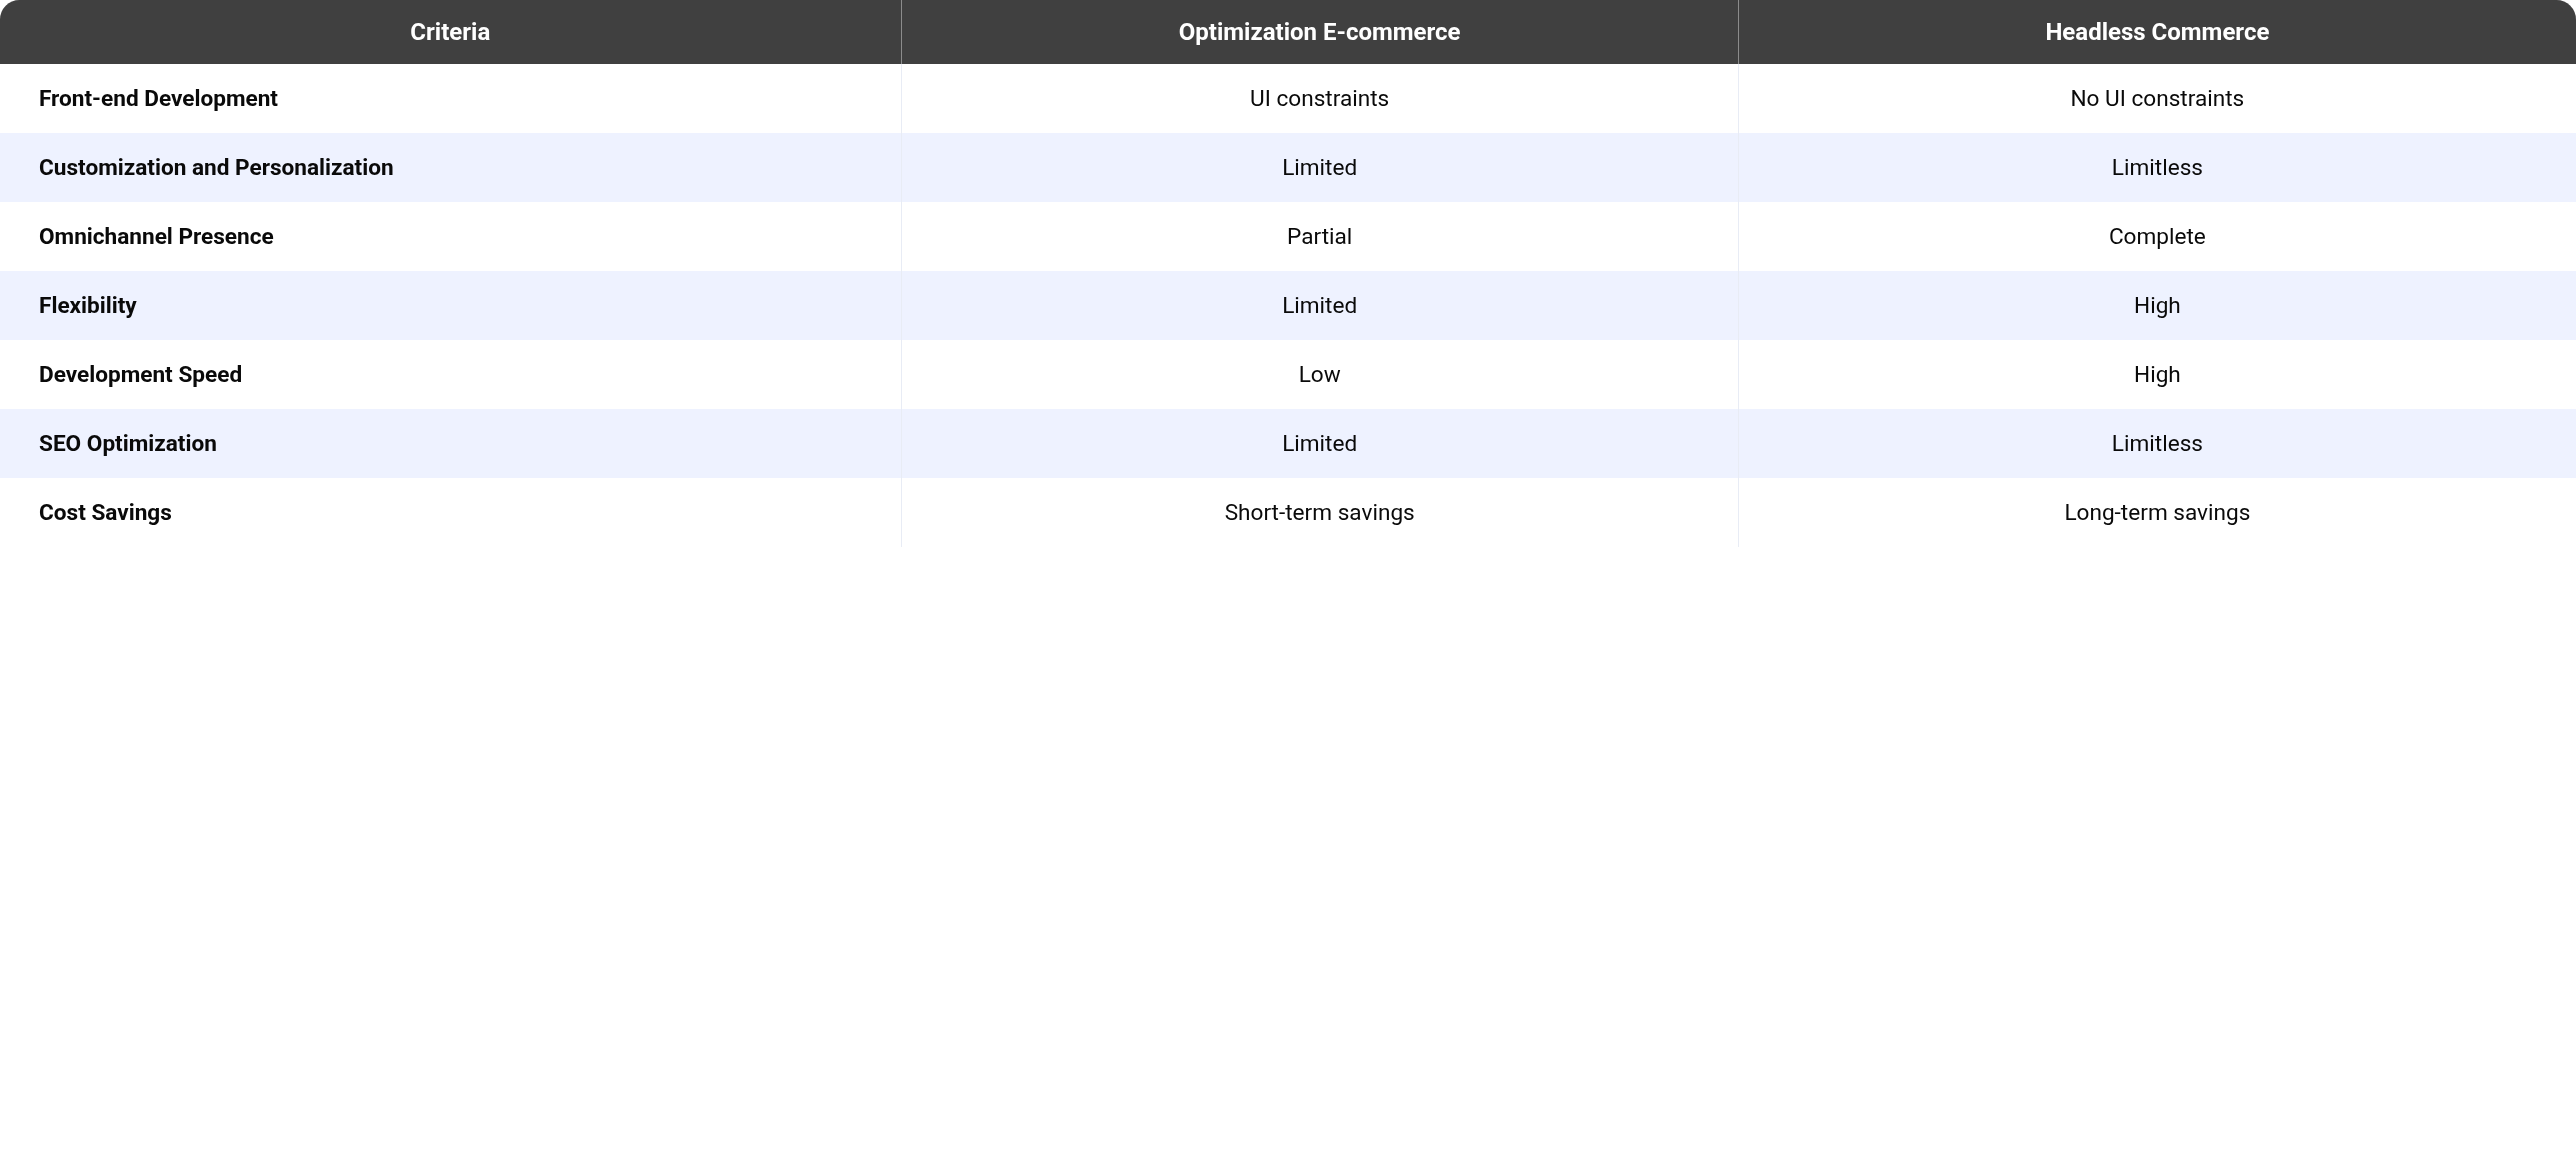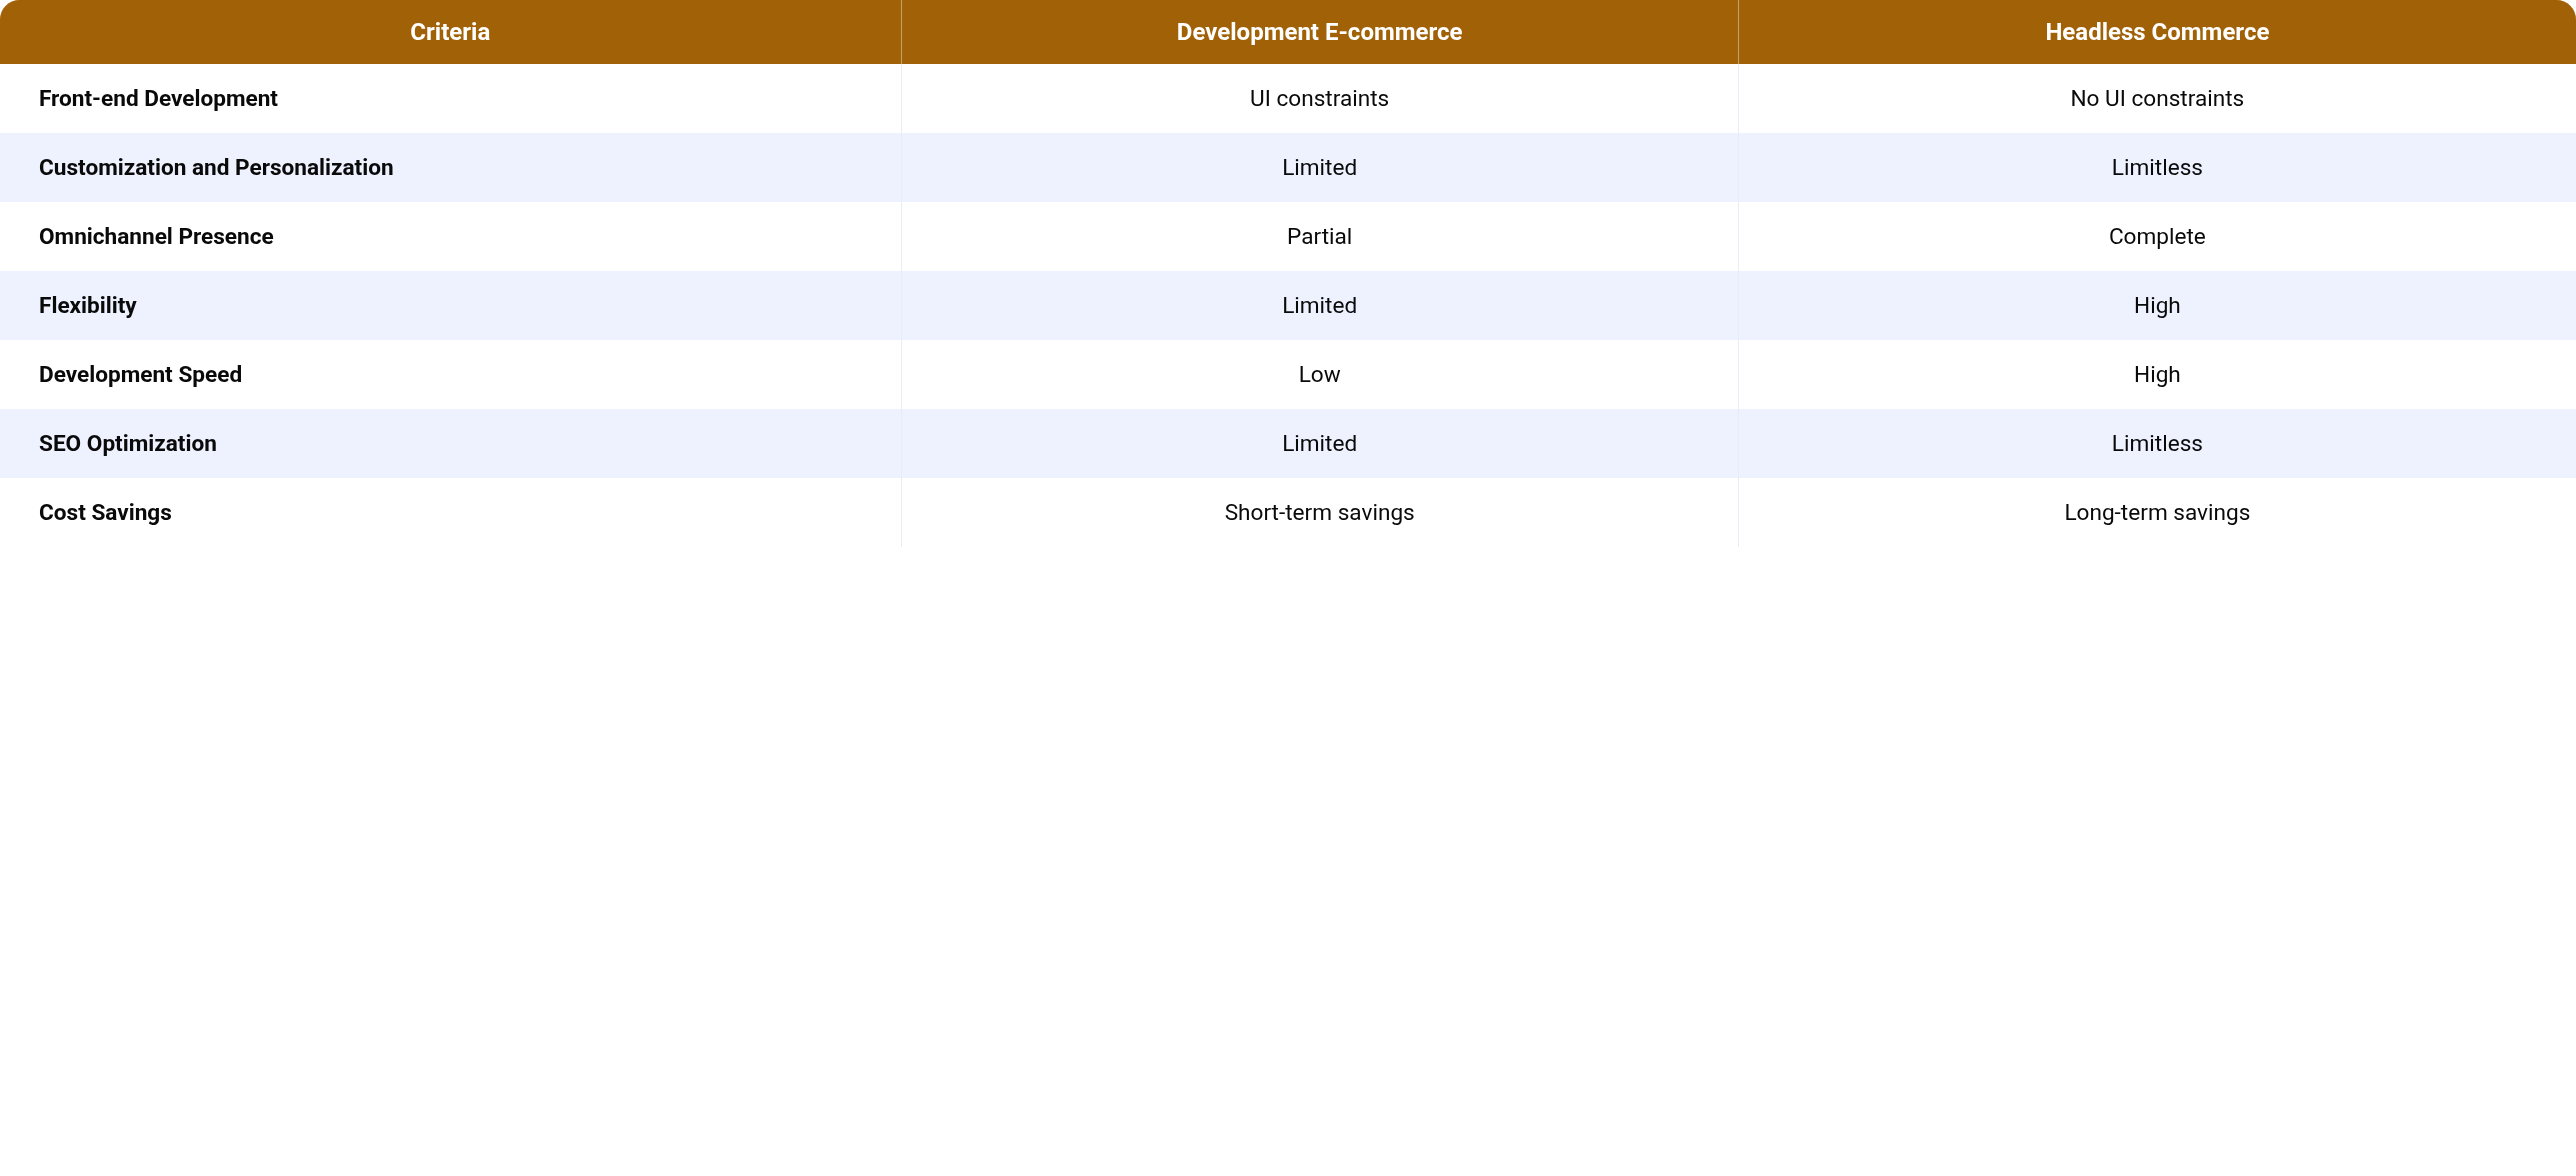--- a/index.html
+++ b/index.html
@@ -13,21 +13,21 @@
       padding: 0;
     }
     .comparison-table {
       width: 100%;
       border-collapse: separate;
       border-spacing: 0;
       border-radius: 19.4px 19.4px 0 0;
       overflow: hidden;
     }
     .comparison-table thead th {
-      background: #a16207;
+      background: #404040;
       color: #fff;
       font-weight: 700;
       font-size: 24px;
       padding: 18px 16px;
       border-right: 0.8px solid rgba(255,255,255,0.4);
     }
     .comparison-table thead th:last-child {
       border-right: none;
     }
     .comparison-table thead th:first-child {
@@ -66,21 +66,21 @@
       background: #eef2ff;
     }
   </style>
 </head>
 <body>
 
 <table class="comparison-table">
   <thead>
     <tr>
       <th>Criteria</th>
-      <th>Development E-commerce</th>
+      <th>Optimization E-commerce</th>
       <th>Headless Commerce</th>
     </tr>
   </thead>
   <tbody>
     <tr>
       <td>Front-end Development</td>
       <td>UI constraints</td>
       <td>No UI constraints</td>
     </tr>
     <tr>

